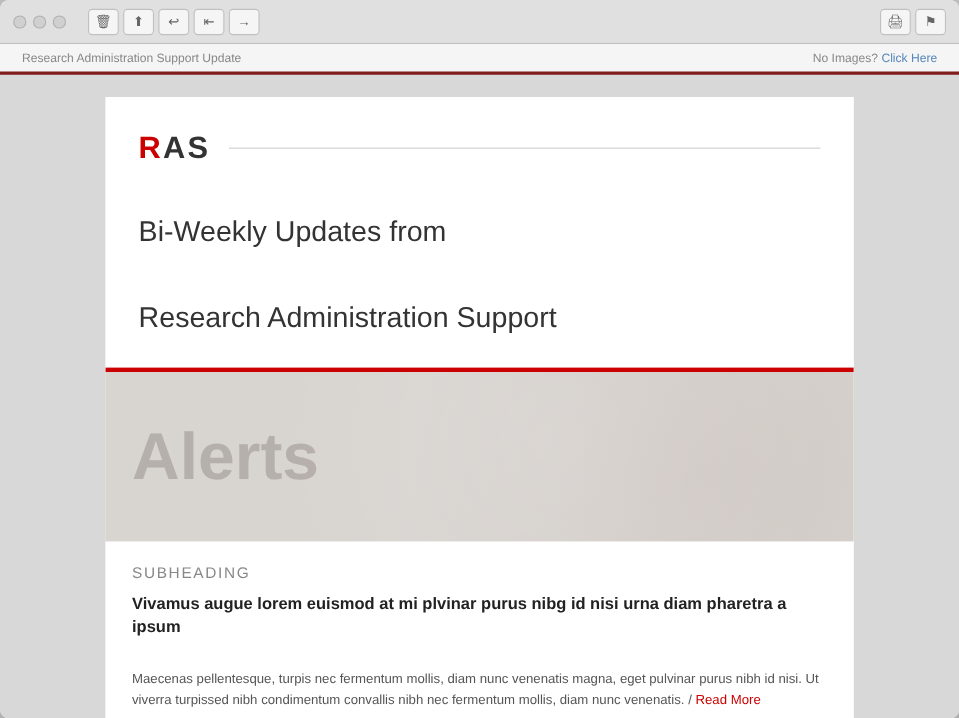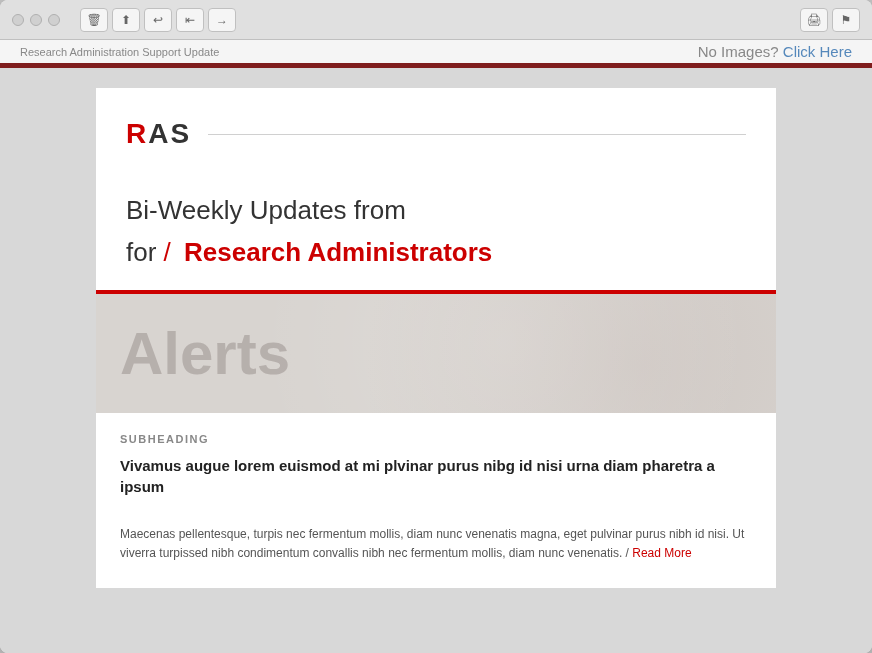--- a/index.html
+++ b/index.html
@@ -74,36 +74,36 @@
     }
 
     .toolbar-right {
       display: flex;
       gap: 4px;
     }
 
     
     .infobar {
       background: #f5f5f5;
-      border-bottom: 5px solid #7f1d1d;
+      border-bottom: 3px solid #7f1d1d;
       height: 28px;
       display: flex;
       align-items: center;
       padding: 0 20px;
       flex-shrink: 0;
     }
 
     .infobar-left {
       flex: 1;
       font-size: 11px;
       color: #888;
     }
 
     .infobar-right {
-      font-size: 15px;
+      font-size: 11px;
       color: #888;
     }
 
     .infobar-right a {
       color: #5588bb;
       text-decoration: none;
     }
 
     
     .email-area {
@@ -181,21 +181,21 @@
     
     .red-divider {
       height: 4px;
       background: #cc0000;
       margin: 0;
     }
 
     
     .alerts-banner {
       position: relative;
-      height: 119px;
+      height: 154px;
       background: #d8d4d0;
       overflow: hidden;
       display: flex;
       align-items: center;
     }
 
     .alerts-bg-pattern {
       position: absolute;
       inset: 0;
       background:
@@ -212,22 +212,22 @@
       z-index: 1;
     }
 
     
     .email-content {
       padding: 20px 24px 24px 24px;
       background: #fff;
     }
 
     .subheading-label {
-      font-size: 11px;
-      font-weight: 700;
+      font-size: 14px;
+      font-weight: 400;
       color: #888;
       letter-spacing: 1.5px;
       text-transform: uppercase;
       margin-bottom: 10px;
     }
 
     .article-title {
       font-size: 15px;
       font-weight: 700;
       color: #222;
@@ -289,25 +289,21 @@
 
       <div class="email-header">
         <div class="logo-line">
           <div class="logo-text">
             <span class="logo-r">R</span><span>AS</span>
           </div>
           <div class="logo-divider"></div>
         </div>
 
         <div class="email-title">Bi-Weekly Updates from</div>
-        <div class="email-subtitle">
-          <span>for</span>
-          <span class="subtitle-slash">/</span>
-          <span class="subtitle-highlight">Research Administrators</span>
-        </div>
+        <div class="email-title">Research Administration Support</div>
       </div>
 
       <div class="red-divider"></div>
 
       <div class="alerts-banner">
         <div class="alerts-bg-pattern"></div>
         <div class="alerts-title">Alerts</div>
       </div>
 
       <div class="email-content">

